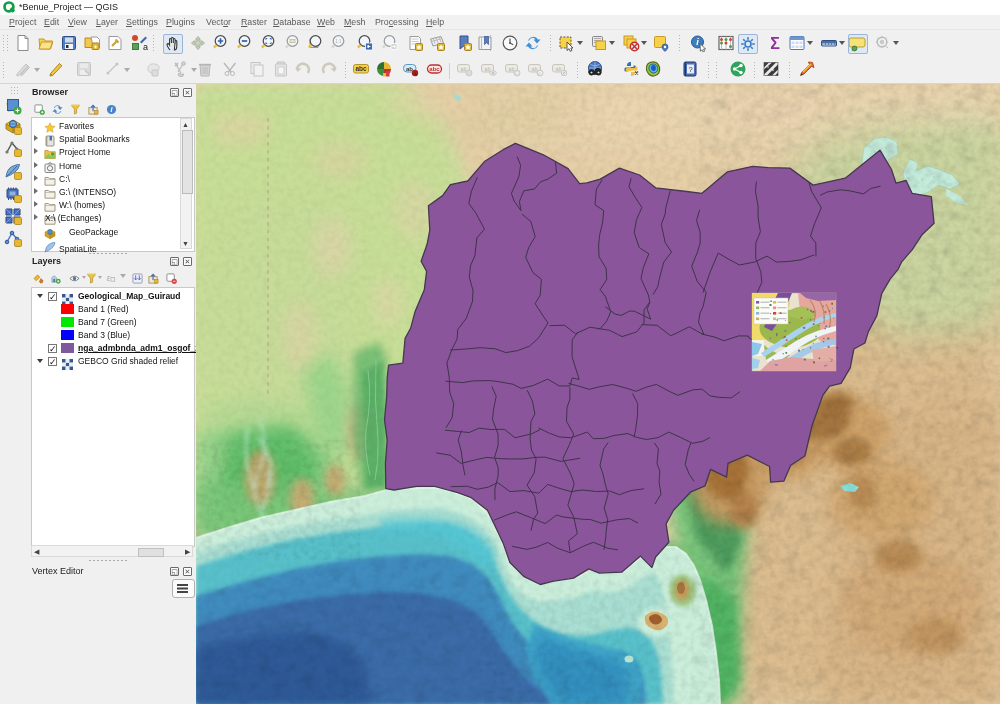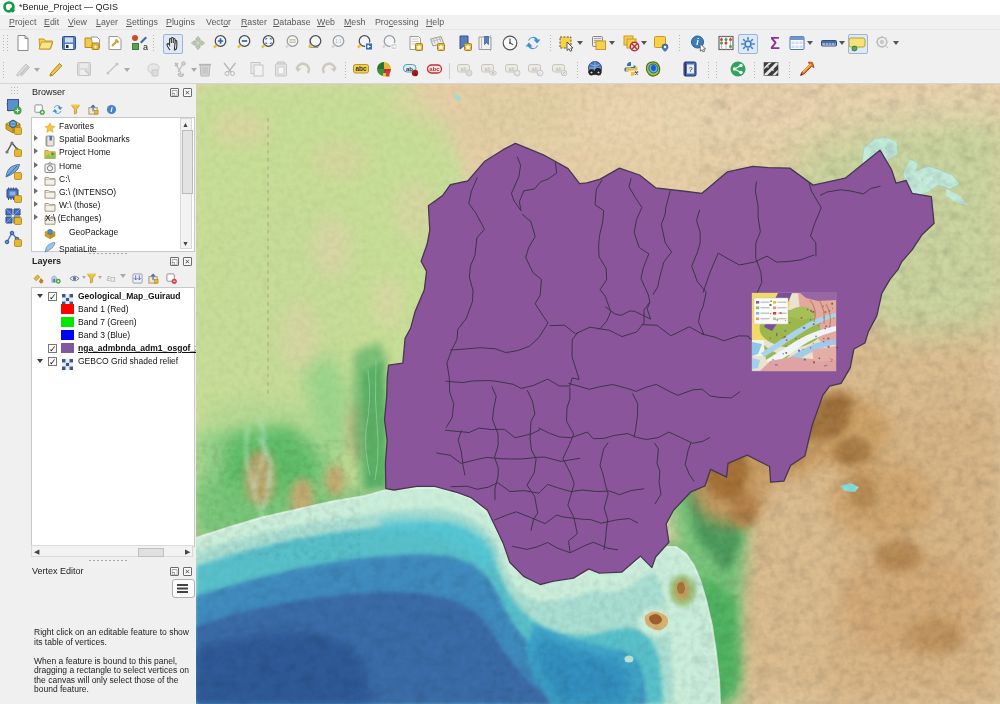--- a/index.html
+++ b/index.html
@@ -680,21 +680,21 @@
         <path d="M3 13 L8 4 l5 6" fill="none" stroke="#4a72c8" stroke-width="1.4"></path>
         <circle cx="3" cy="13" r="1.8" fill="#5b8fd4" stroke="#33589a"></circle>
         <circle cx="8" cy="4" r="1.8" fill="#5b8fd4" stroke="#33589a"></circle>
         <circle cx="13" cy="10" r="1.8" fill="#5b8fd4" stroke="#33589a"></circle>
         <rect x="10.5" y="10.5" width="7" height="7" rx="1.2" fill="#e8b730" stroke="#a8841c" stroke-width=".8"></rect>
       </svg>
     </div>
   </div>
 
 <div id="panels" class="abs">
-    <div class="ptitle" style="left:4px;top:3px;font-weight:normal;color:#222">Browser</div>
+    <div class="ptitle" style="left:4px;top:3px;font-weight:bold;color:#222">Browser</div>
     <div class="pbtn" style="left:142px;top:4px">◱</div>
     <div class="pbtn" style="left:155px;top:4px">✕</div>
     <div class="abs" style="left:6px;top:17px;width:11px;height:11px"><svg width="11" height="11" viewBox="0 0 12 12">
         <rect x="1" y="1" width="8" height="8" rx="1" fill="#fff" stroke="#888"></rect>
         <circle cx="9" cy="9" r="2.8" fill="#3fa83f"></circle>
         <path d="M7.6 9 h2.8 M9 7.6 v2.8" stroke="#fff" stroke-width=".9"></path>
       </svg></div>
     <div class="abs" style="left:24px;top:17px;width:11px;height:11px"><svg width="11" height="11" viewBox="0 0 12 12">
         <path d="M2 4.5 a4 4 0 0 1 7.5 -1 l2 0 -2.7 3 -2.6 -3 1.5 0 a2.5 2.5 0 0 0 -4.6 .6 z" fill="#3f8fd4"></path>
         <path d="M10 7.5 a4 4 0 0 1 -7.5 1 l-2 0 2.7 -3 2.6 3 -1.5 0 a2.5 2.5 0 0 0 4.6 -.6 z" fill="#3f8fd4"></path>
@@ -753,21 +753,21 @@
     <div class="abs" style="left:16px;top:102.0px;width:12px;height:12px"><svg width="12" height="12" viewBox="0 0 12 12">
         <path d="M1 2.5 h3.5 l1 1.2 h5.5 v6.5 H1 z" fill="#f5f1ea" stroke="#a09880"></path>
         <path d="M1 4.5 h10" stroke="#a09880" stroke-width=".5"></path>
       </svg></div>
     <div class="trow" style="left:31px;top:103.0px">G:\ (INTENSO)</div>
     <div class="arrow arr-r" style="left:6px;top:117.19999999999999px"></div>
     <div class="abs" style="left:16px;top:115.19999999999999px;width:12px;height:12px"><svg width="12" height="12" viewBox="0 0 12 12">
         <path d="M1 2.5 h3.5 l1 1.2 h5.5 v6.5 H1 z" fill="#f5f1ea" stroke="#a09880"></path>
         <path d="M1 4.5 h10" stroke="#a09880" stroke-width=".5"></path>
       </svg></div>
-    <div class="trow" style="left:31px;top:116.19999999999999px">W:\ (those)</div>
+    <div class="trow" style="left:31px;top:116.19999999999999px">W:\ (homes)</div>
     <div class="arrow arr-r" style="left:6px;top:130.39999999999998px"></div>
     <div class="abs" style="left:16px;top:128.39999999999998px;width:12px;height:12px"><svg width="12" height="12" viewBox="0 0 12 12">
         <path d="M1 2.5 h3.5 l1 1.2 h5.5 v6.5 H1 z" fill="#f5f1ea" stroke="#a09880"></path>
         <path d="M1 4.5 h10" stroke="#a09880" stroke-width=".5"></path>
       </svg></div>
     <div class="trow" style="left:17px;top:129.39999999999998px">X:\ (Echanges)</div>
     <div class="abs" style="left:16px;top:141.6px;width:12px;height:12px"><svg width="12" height="12" viewBox="0 0 12 12">
         <path d="M1 4 l5-2.8 5 2.8 -5 2.8 z" fill="#f0c040" stroke="#a8841c" stroke-width=".5"></path>
         <path d="M1 4 v4 l5 2.8 v-4 z" fill="#d8a020" stroke="#a8841c" stroke-width=".5"></path>
         <path d="M11 4 v4 l-5 2.8 v-4 z" fill="#c89018" stroke="#a8841c" stroke-width=".5"></path>
@@ -870,21 +870,20 @@
     <div class="sbar" style="left:3px;top:461px;width:162px;height:12px"></div>
     <div class="sarr" style="left:6px;top:464px">◀</div>
     <div class="sarr" style="left:157px;top:464px">▶</div>
     <div class="sthumb" style="left:110px;top:463.5px;width:24px;height:7px;border:1px solid #c0c0c0;background:#e0e0e0"></div>
     <div class="abs" style="left:60px;top:475px;width:40px;height:3px;background-image:radial-gradient(circle,#aaa 35%,transparent 40%);background-size:4px 3px;"></div>
     <div class="ptitle" style="left:4px;top:482px;color:#222">Vertex Editor</div>
     <div class="pbtn" style="left:142px;top:483px">◱</div>
     <div class="pbtn" style="left:155px;top:483px">✕</div>
     <div class="abs" style="left:144px;top:495px;width:21px;height:17px;border:1px solid #b0b0b0;border-radius:3px;background:#fbfbfb"></div>
     <div class="abs" style="left:149px;top:500px;width:11px;height:1.6px;background:#444;box-shadow:0 3.5px #444,0 7px #444"></div>
-    <div class="trow" style="left:6px;top:544px;width:158px;white-space:normal;font-size:8.5px;line-height:9.5px;color:#222">Right click on an editable feature to show its table of vertices.<br><br>When a feature is bound to this panel, dragging a rectangle to select vertices on the canvas will only select those of the bound feature.</div>
   </div>
 
 <svg id="map" class="abs" width="804" height="620" viewBox="196 84 804 620" preserveAspectRatio="none">
     <defs>
 <filter id="b2" x="-30%" y="-30%" width="160%" height="160%">
         <feGaussianBlur stdDeviation="2"></feGaussianBlur>
       </filter>
 <filter id="b4" x="-40%" y="-40%" width="180%" height="180%">
         <feGaussianBlur stdDeviation="4"></feGaussianBlur>
       </filter>

